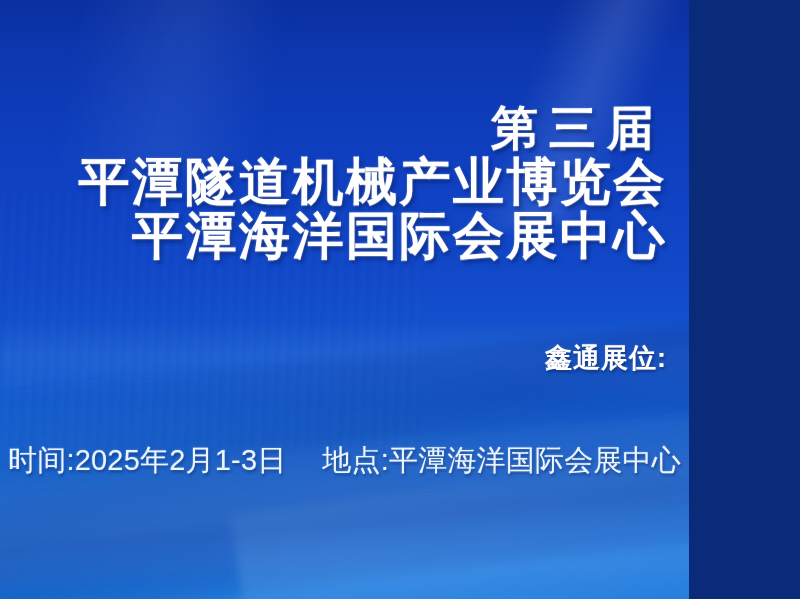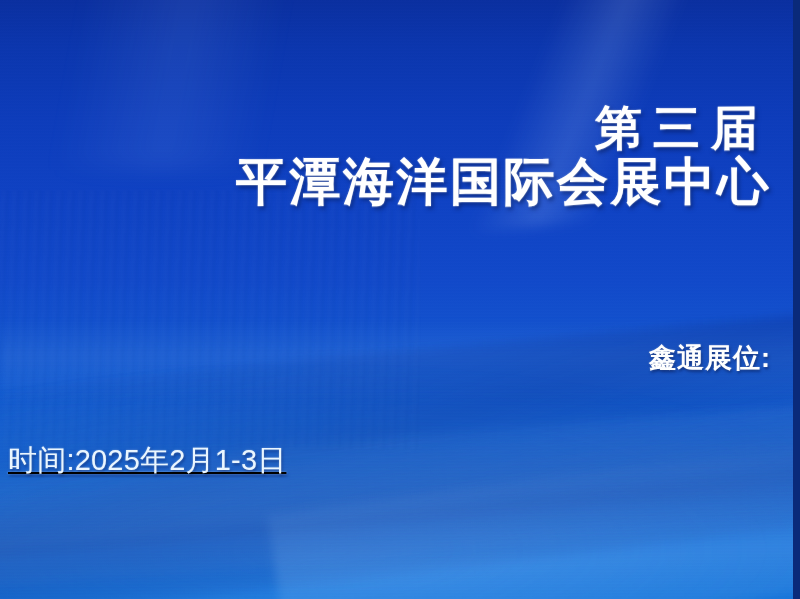--- a/index.html
+++ b/index.html
@@ -3,21 +3,21 @@
 <meta charset="utf-8">
 <title>Exhibition Banner</title>
 <style>
   html, body {
     margin: 0;
     padding: 0;
     background: #0a2a7a;
   }
   #poster {
     position: relative;
-    width: 793px;
+    width: 689px;
     height: 599px;
     overflow: hidden;
     font-family: "Liberation Sans", "DejaVu Sans", sans-serif;
     background: linear-gradient(180deg,
         #0a2fa0 0%,
         #0b36ae 8%,
         #0d3cbb 20%,
         #0f42c4 34%,
         #1149ca 47%,
         #1355cf 58%,
@@ -185,21 +185,20 @@
 
   .meta-block {
     position: absolute;
     top: 441px;
     left: 8px;
     right: 8px;
     display: flex;
     justify-content: space-between;
     align-items: baseline;
     white-space: nowrap;
-    text-decoration: underline;
   }
   .meta-text {
     color: #eaf6ff;
     font-size: 29px;
     font-weight: 400;
     letter-spacing: 0.2px;
     text-shadow: 1px 2px 3px rgba(6,28,95,0.55), 0 0 2px rgba(220,240,255,0.5);
   }
 </style>
 </head>
@@ -215,25 +214,27 @@
   <div class="wave wave-1"></div>
   <div class="wave wave-2"></div>
   <div class="wave wave-3"></div>
   <div class="wave wave-4"></div>
   <div class="bg-layer bg-scanlines"></div>
 
   <div class="content">
 
     <div class="title-block">
       <span class="title-line title-1">第三届</span>
+      <span class="title-line title-2">平潭隧道机械产业博览会</span>
       <span class="title-line title-3">平潭海洋国际会展中心</span>
     </div>
 
     <div class="booth-block">
       <span class="booth-label">鑫通展位:</span>
     </div>
 
     <div class="meta-block">
       <span class="meta-text">时间:2025年2月1-3日</span>
+      <span class="meta-text">地点:平潭海洋国际会展中心</span>
     </div>
 
   </div>
 </div>
 
 </body></html>

